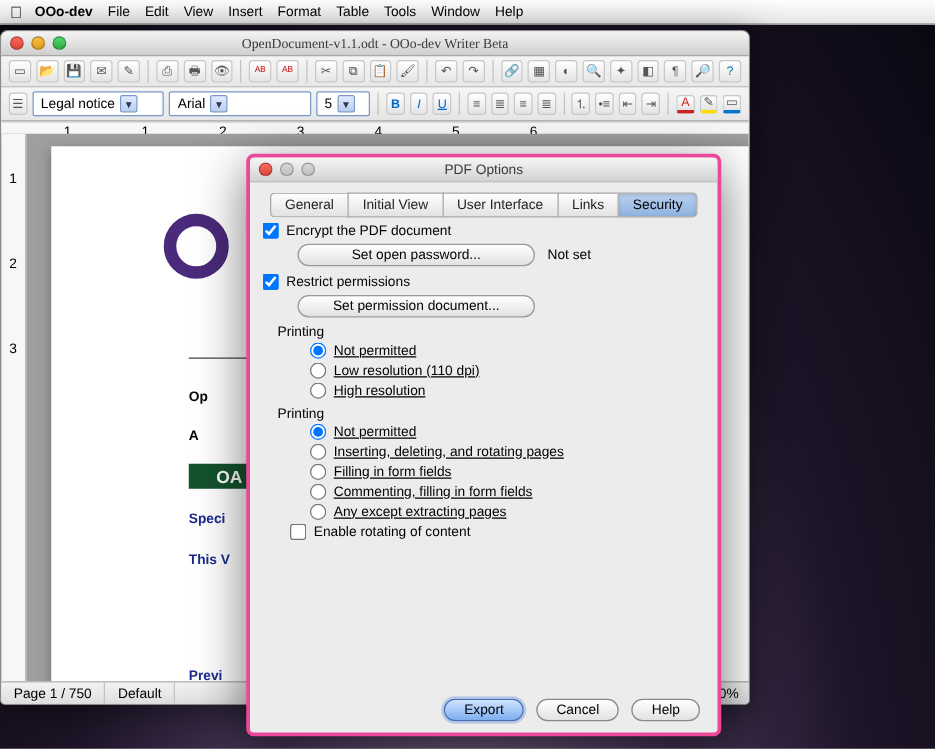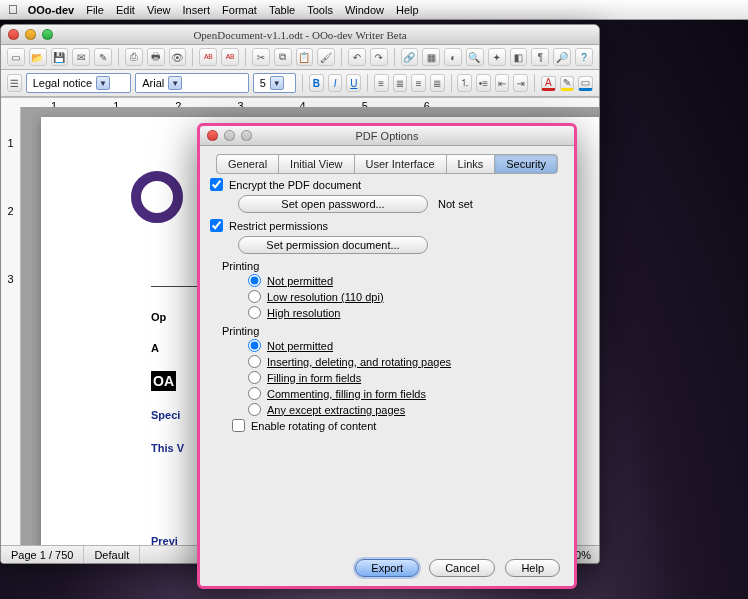--- a/index.html
+++ b/index.html
@@ -45,21 +45,21 @@
 #ruler { height:18px; background:#f7f7f7; border-bottom:1px solid #bdbdbd; border-top:1px solid #bdbdbd;
          display:flex; align-items:center; padding-left:50px; font-size:9px; color:#555; letter-spacing:0; }
 #ruler .mark { margin-right:56px; }
 
 #doc-area { position:absolute; top:82px; left:0; right:0; bottom:18px; background:#9f9f9f; overflow:hidden; }
 #vruler { position:absolute; left:0; top:0; width:20px; bottom:0; background:#f7f7f7; border-right:1px solid #bdbdbd;
           display:flex; flex-direction:column; align-items:center; padding-top:30px; font-size:9px; color:#555; }
 #vruler .vm { margin-bottom:56px; }
 #page { position:absolute; left:40px; top:10px; width:620px; height:800px; background:#fff; box-shadow:0 3px 10px rgba(0,0,0,.3); padding:50px 110px; }
 .h1blue { color:#1a2b8c; font-size:26px; font-weight:bold; line-height:1.2; }
-.badge { display:inline-block; background:#000000; color:#fff; font-weight:bold; font-size:14px; padding:2px 2px; margin-top:12px; }
+.badge { display:inline-block; background:#14532d; color:#fff; font-weight:bold; font-size:14px; padding:2px 22px; margin-top:12px; }
 .small { font-size:11px; color:#1a2b8c; font-weight:bold; margin-top:16px; line-height:1.5; }
 .link  { font-size:11px; color:#1a2b8c; text-decoration:underline; line-height:1.5; }
 
 #status { position:absolute; bottom:0; left:0; right:0; height:18px; background:linear-gradient(#f2f2f2,#dedede);
           border-top:1px solid #b4b4b4; display:flex; align-items:center; font-size:10px; color:#333; }
 #status .cell { border-right:1px solid #c4c4c4; padding:0 10px; height:100%; display:flex; align-items:center; }
 #status .zoom { margin-left:auto; display:flex; align-items:center; gap:6px; padding:0 8px; }
 .slider { width:72px; height:4px; background:#b7b7b7; border-radius:2px; position:relative; }
 .slider .knob { position:absolute; top:-4px; left:32px; width:10px; height:12px; background:linear-gradient(#fff,#d3d3d3); border:1px solid #999; border-radius:2px; }
 

